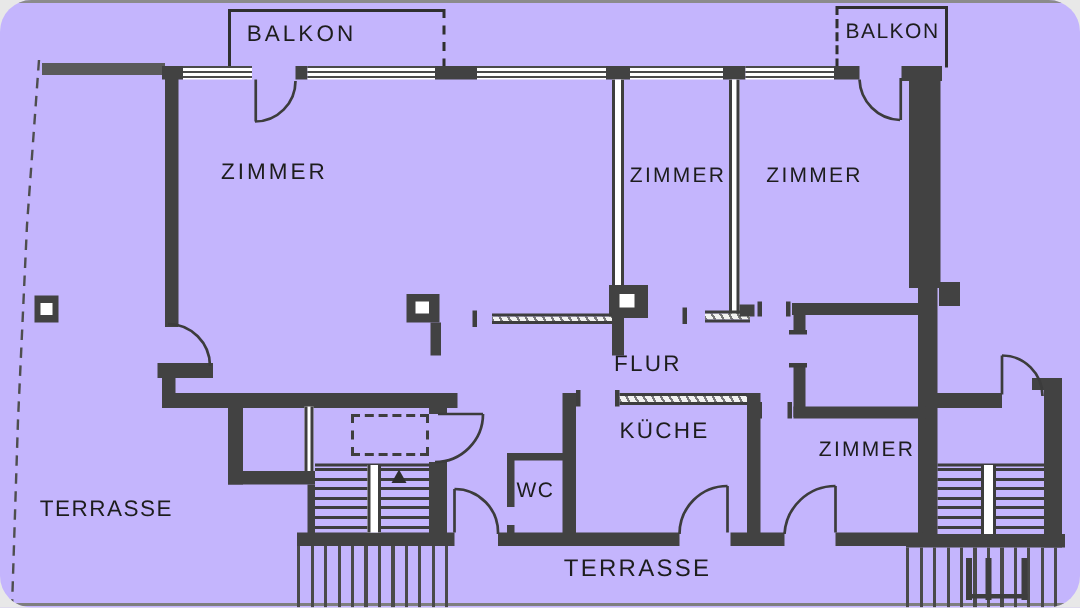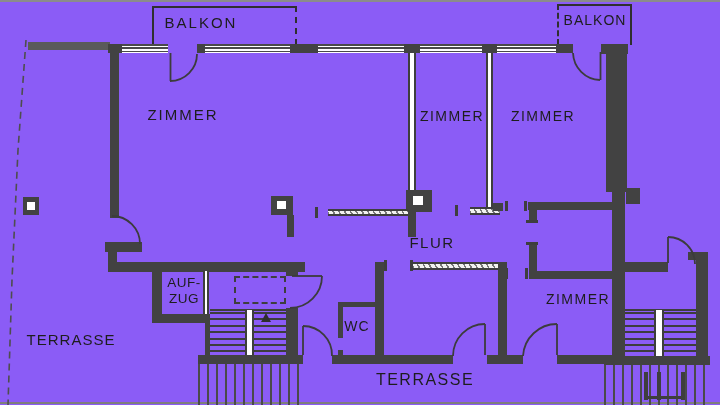--- a/index.html
+++ b/index.html
@@ -1,19 +1,20 @@
 <!DOCTYPE html>
 <html><head>
 <meta charset="utf-8">
 <style>
   html,body{margin:0;padding:0;background:#e8e8e8;}
   #plan{
     position:relative;width:720px;height:405px;margin:0 auto;
-    background:#8b5cf6;overflow:hidden;
+    background:#c4b5fd;overflow:hidden;
     font-family:"Liberation Sans",sans-serif;
+    border-radius:21px;
   }
   .w{position:absolute;background:#424242;}
   .wlight{position:absolute;background:#5a5a5a;}
   .wd{position:absolute;background:#fff;border-left:2px solid #3e3e3e;border-right:2px solid #3e3e3e;box-sizing:border-box;}
   .whz{position:absolute;box-sizing:border-box;border-top:2px solid #3e3e3e;border-bottom:2px solid #3e3e3e;
        background:repeating-linear-gradient(60deg,#777 0 1.5px,#f2f2f0 1.5px 5px);}
   .win{position:absolute;background:repeating-linear-gradient(to bottom,#4a4a4a 0 1.5px,#ffffff 1.5px 3.4px);}
   .lbl{position:absolute;color:#1d1d1d;letter-spacing:2px;text-align:center;white-space:nowrap;}
   .hatchv{position:absolute;background:repeating-linear-gradient(to right,#4a4a4a 0 2px,transparent 2px 9px);}
   .treads{position:absolute;background:repeating-linear-gradient(to bottom,#3d3d3d 0 2px,transparent 2px 6.4px);}
@@ -148,22 +149,19 @@
     </g>
     <polyline points="26,40 18,150 12,280 8,405" stroke="#4e4e4e" stroke-width="1.6" fill="none" stroke-dasharray="7 5"></polyline>
   </svg>
 
   <div class="lbl" style="left:156px;top:14px;width:90px;font-size:15px;">BALKON</div>
   <div class="lbl" style="left:558px;top:12px;width:74px;font-size:14px;letter-spacing:1px;">BALKON</div>
   <div class="lbl" style="left:138px;top:106px;width:90px;font-size:15px;">ZIMMER</div>
   <div class="lbl" style="left:417px;top:108px;width:70px;font-size:14px;letter-spacing:1.5px;">ZIMMER</div>
   <div class="lbl" style="left:510px;top:108px;width:66px;font-size:14px;letter-spacing:1.5px;">ZIMMER</div>
   <div class="lbl" style="left:403px;top:234px;width:58px;font-size:15px;letter-spacing:1.5px;">FLUR</div>
+  <div class="lbl" style="left:408px;top:279px;width:70px;font-size:15px;letter-spacing:1.5px;">KÜCHE</div>
   <div class="lbl" style="left:540px;top:291px;width:76px;font-size:14px;letter-spacing:1.5px;">ZIMMER</div>
   <div class="lbl" style="left:341px;top:318px;width:32px;font-size:14px;letter-spacing:1px;">WC</div>
-  <div class="lbl" style="left:163px;top:275px;width:42px;font-size:13.5px;letter-spacing:0.5px;line-height:16px;">
-    <span>AUF-</span><br>
-    <span>ZUG</span>
-  </div>
   <div class="lbl" style="left:24px;top:331px;width:94px;font-size:15px;letter-spacing:1px;">TERRASSE</div>
   <div class="lbl" style="left:374px;top:371px;width:102px;font-size:16px;letter-spacing:1.5px;">TERRASSE</div>
 
 </div>
 
 </body></html>

